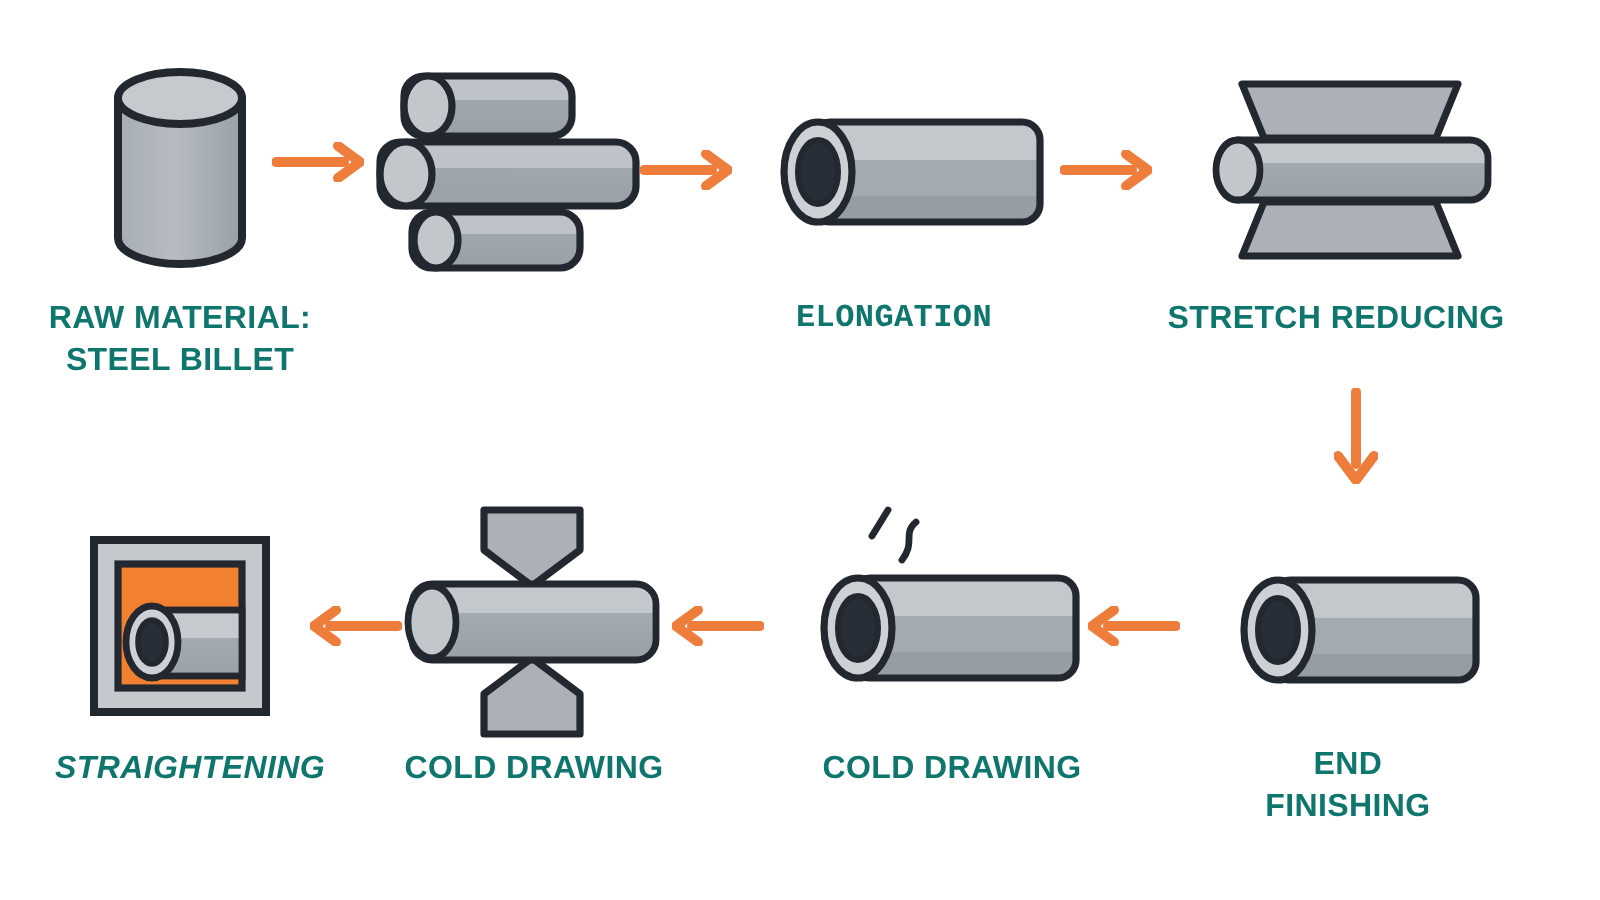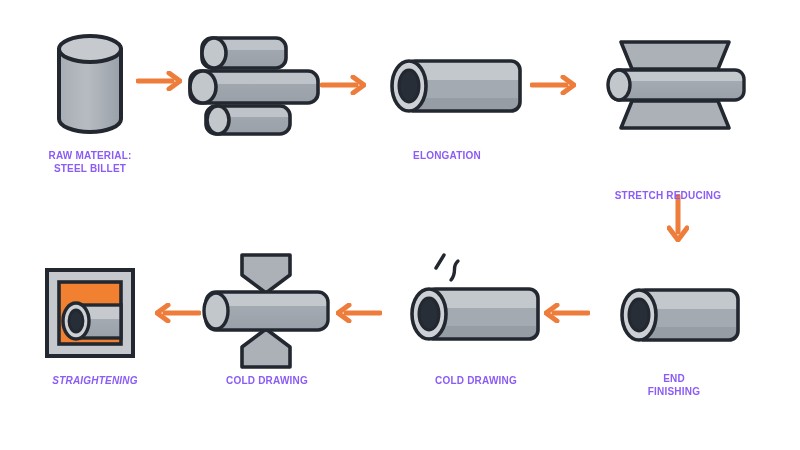--- a/index.html
+++ b/index.html
@@ -2,22 +2,22 @@
 <html><head>
 <meta charset="utf-8">
 <style>
   html,body{margin:0;padding:0;background:#ffffff;}
   .canvas{
     position:relative;width:800px;height:450px;background:#ffffff;
     font-family:"Liberation Sans",sans-serif;overflow:hidden;
   }
   .icon{position:absolute;}
   .label{
-    position:absolute;font-weight:700;font-size:10px;line-height:1.32;
-    letter-spacing:.2px;color:#8b5cf6;text-align:center;white-space:pre-line;
+    position:absolute;font-weight:700;font-size:16px;line-height:1.32;
+    letter-spacing:.2px;color:#0f766e;text-align:center;white-space:pre-line;
     font-stretch:condensed;
   }
 </style>
 </head>
 <body>
 
 <div class="canvas">
 
   <svg class="icon" style="left:52px;top:33px;" width="76" height="104" viewBox="0 0 76 104">
     <defs>
@@ -172,22 +172,22 @@
     <path d="M44,10 H10" stroke="#ee7d3b" stroke-width="5" stroke-linecap="round" fill="none"></path>
     <path d="M13,2 L2,10 L13,18" stroke="#ee7d3b" stroke-width="5" stroke-linecap="round" stroke-linejoin="round" fill="none"></path>
   </svg>
   <svg class="icon" style="left:155px;top:303px;" width="46" height="20" viewBox="0 0 46 20">
     <path d="M44,10 H10" stroke="#ee7d3b" stroke-width="5" stroke-linecap="round" fill="none"></path>
     <path d="M13,2 L2,10 L13,18" stroke="#ee7d3b" stroke-width="5" stroke-linecap="round" stroke-linejoin="round" fill="none"></path>
   </svg>
 
   <div class="label" style="left:10px;top:149px;width:160px;">RAW MATERIAL:
 STEEL BILLET</div>
-  <div class="label" style="left:367px;top:149px;width:160px;">ELONGATION</div>
-  <div class="label" style="left:578px;top:149px;width:180px;margin-top:40px;">STRETCH REDUCING</div>
+  <div class="label" style="left:367px;top:149px;width:160px;font-family:Liberation Mono, monospace;">ELONGATION</div>
+  <div class="label" style="left:578px;top:149px;width:180px;">STRETCH REDUCING</div>
 
   <div class="label" style="left:15px;top:374px;width:160px;font-style:italic;">STRAIGHTENING</div>
   <div class="label" style="left:187px;top:374px;width:160px;">COLD DRAWING</div>
   <div class="label" style="left:396px;top:374px;width:160px;">COLD DRAWING</div>
   <div class="label" style="left:594px;top:372px;width:160px;text-align:center;">END
 FINISHING</div>
 
 </div>
 
 </body></html>

